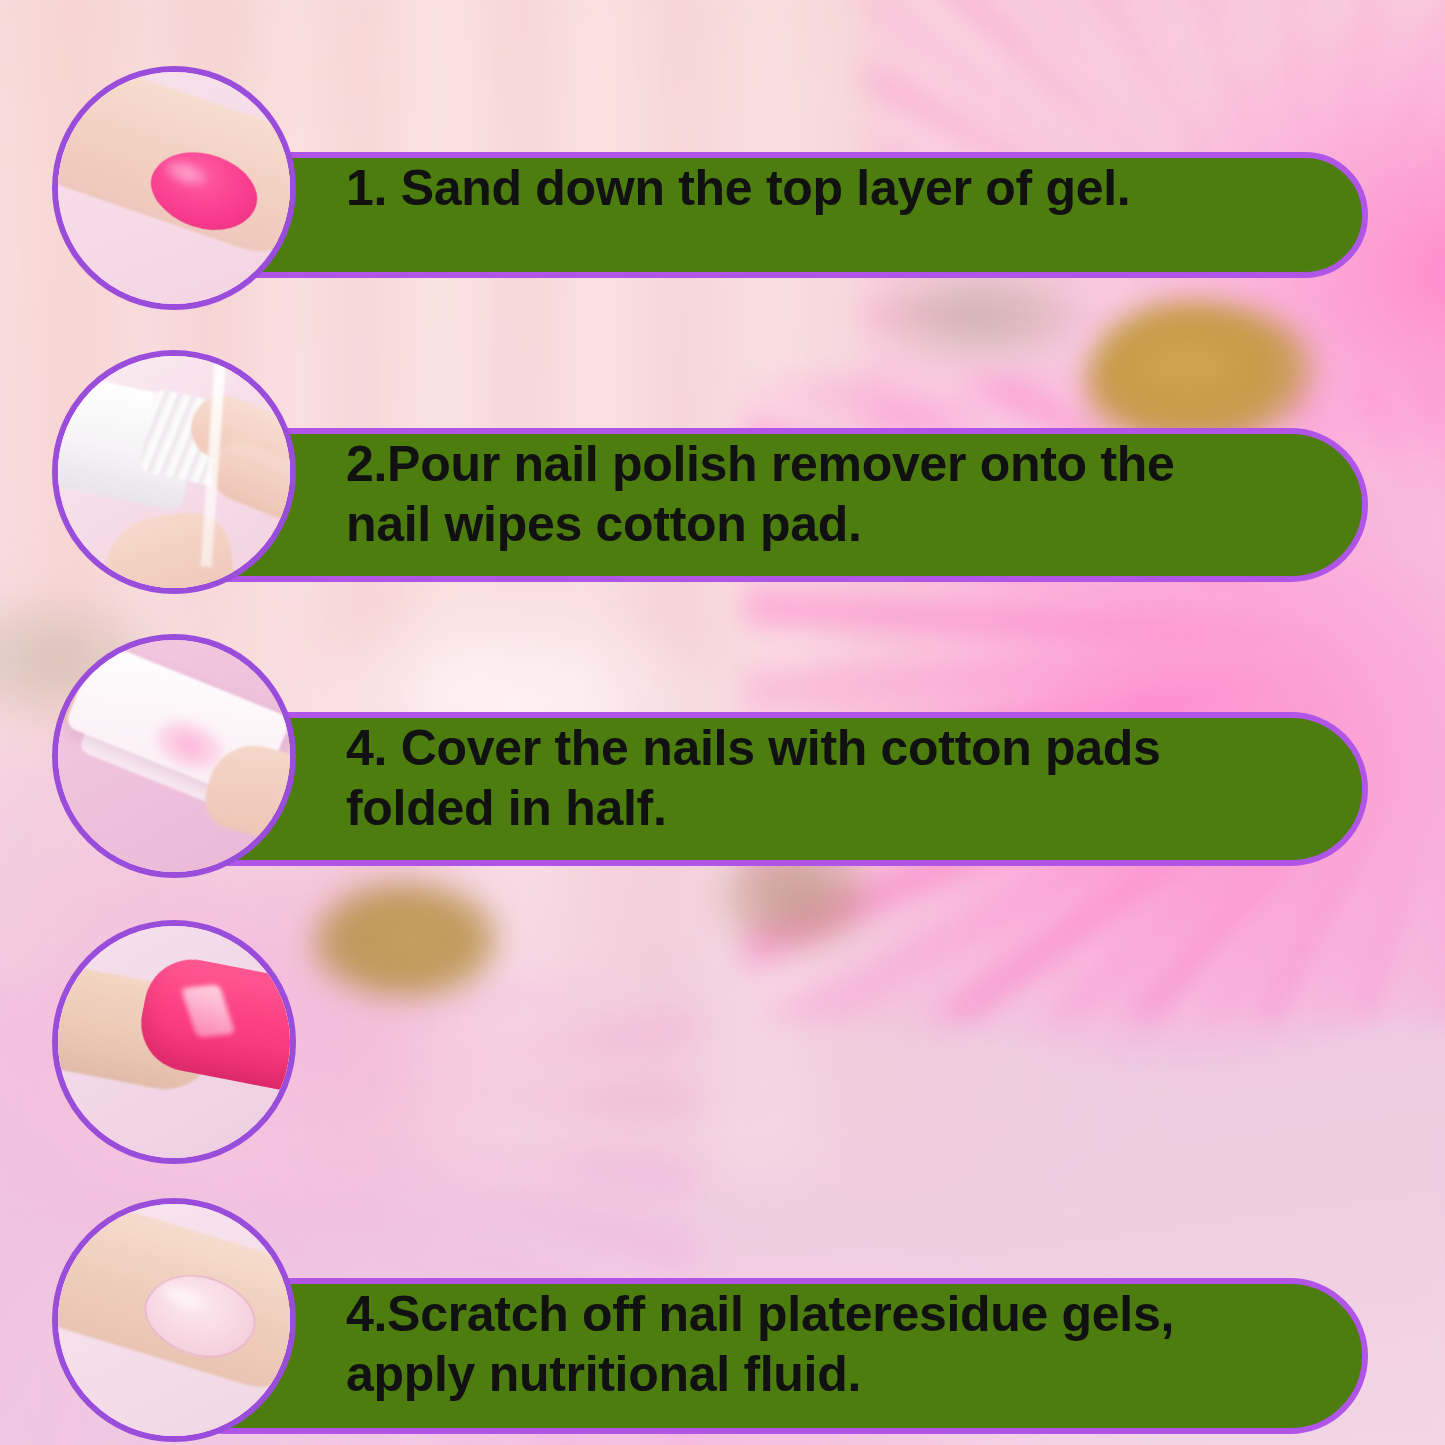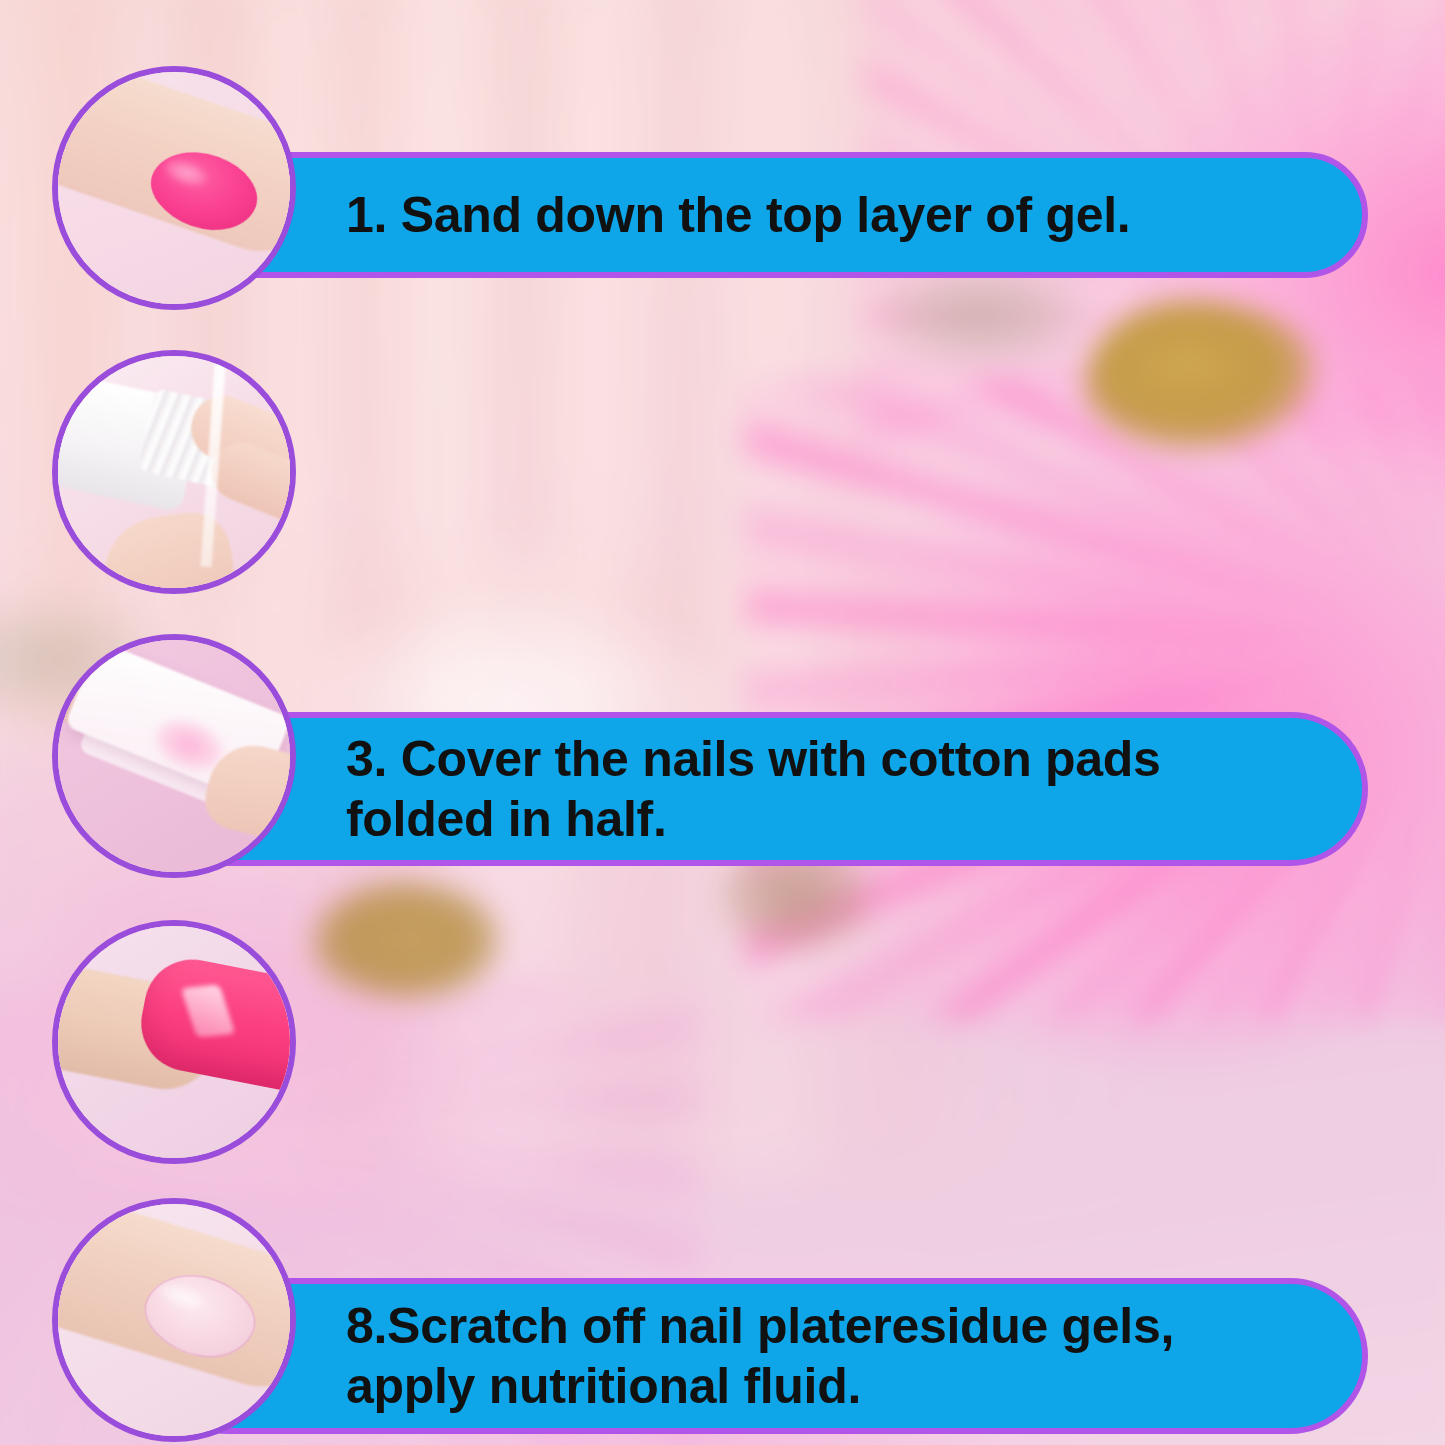--- a/index.html
+++ b/index.html
@@ -197,26 +197,26 @@
       0 0 16px rgba(255,255,255,0.95),
       0 0 26px rgba(255,255,255,0.8);
     white-space: nowrap;
   }
 
   
   .pill {
     position: absolute;
     left: 150px;
     width: 1218px;
-    background: #0ea5e9;
+    background: #4d7c0f;
     border: 6px solid #b055e8;
     border-radius: 80px;
     box-sizing: border-box;
     display: flex;
-    align-items: center;
+    align-items: flex-start;
     z-index: 4;
   }
   .pill-text {
     font-family: "Liberation Sans", sans-serif;
     font-weight: bold;
     font-size: 50px;
     line-height: 60px;
     color: #111111;
     padding-left: 190px;
     padding-right: 48px;
@@ -492,34 +492,38 @@
   </div>
   <div class="shot shot-1">
     <div class="shot-inner">
       <div class="s1-bg"></div>
       <div class="s1-finger"></div>
       <div class="s1-nail"></div>
       <div class="s1-gloss"></div>
     </div>
   </div>
 
+  <div class="pill pill-2">
+    <div class="pill-text">2.Pour nail polish remover onto the
+nail wipes cotton pad.</div>
+  </div>
   <div class="shot shot-2">
     <div class="shot-inner">
       <div class="s2-bg"></div>
       <div class="s2-bottle"></div>
       <div class="s2-neck"></div>
       <div class="s2-f1"></div>
       <div class="s2-f2"></div>
       <div class="s2-thumb"></div>
       <div class="s2-stream"></div>
     </div>
   </div>
 
   <div class="pill pill-3">
-    <div class="pill-text">3. Cover the nails with cotton pads
+    <div class="pill-text">4. Cover the nails with cotton pads
 folded in half.</div>
   </div>
   <div class="shot shot-3">
     <div class="shot-inner">
       <div class="s3-bg"></div>
       <div class="s3-finger"></div>
       <div class="s3-pad2"></div>
       <div class="s3-pad"></div>
       <div class="s3-stain"></div>
       <div class="s3-thumb"></div>
@@ -529,21 +533,21 @@
   <div class="shot shot-4">
     <div class="shot-inner">
       <div class="s4-bg"></div>
       <div class="s4-finger"></div>
       <div class="s4-clip"></div>
       <div class="s4-logo"></div>
     </div>
   </div>
 
   <div class="pill pill-5">
-    <div class="pill-text">8.Scratch off nail plateresidue gels,
+    <div class="pill-text">4.Scratch off nail plateresidue gels,
 apply nutritional fluid.</div>
   </div>
   <div class="shot shot-5">
     <div class="shot-inner">
       <div class="s5-bg"></div>
       <div class="s5-finger"></div>
       <div class="s5-nail"></div>
       <div class="s5-gloss"></div>
     </div>
   </div>

